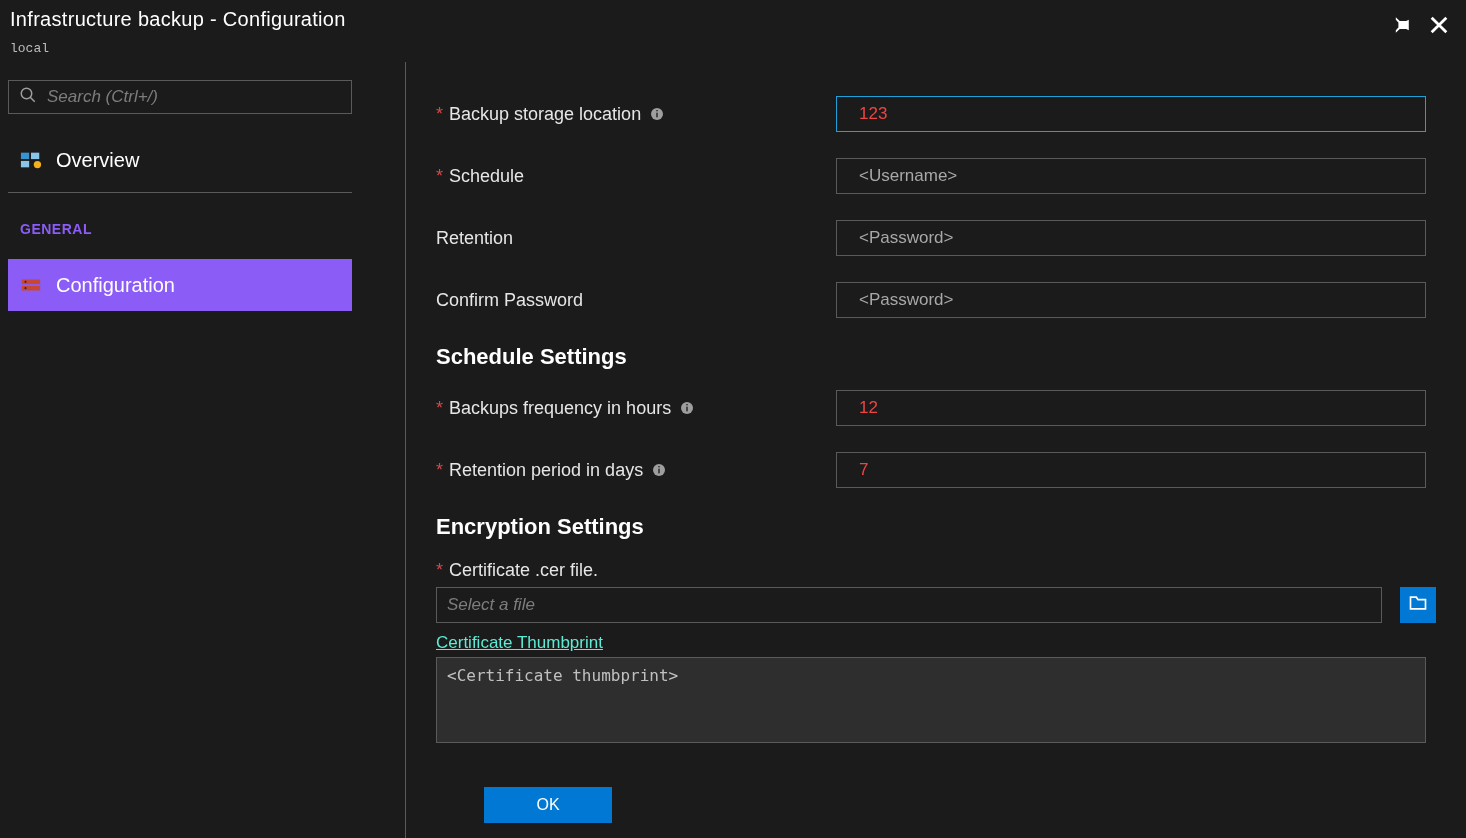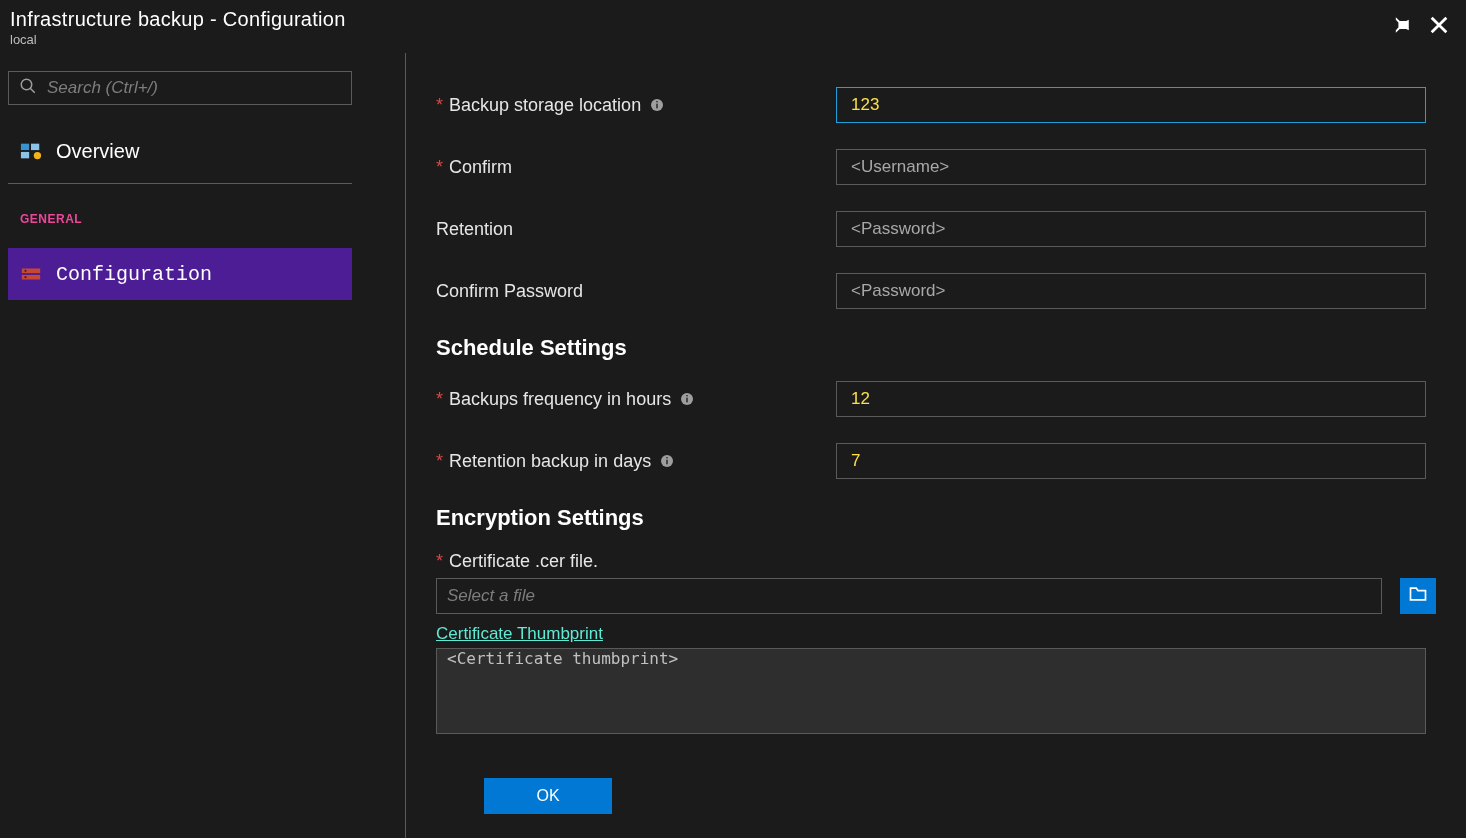--- a/index.html
+++ b/index.html
@@ -4,76 +4,76 @@
 <style>
   * { box-sizing:border-box; margin:0; padding:0; }
   html,body { width:1466px; height:838px; background:#1b1b1b; color:#fff;
     font-family:"Segoe UI",Arial,sans-serif; overflow:hidden; font-weight:400; }
   .root { display:flex; flex-direction:column; height:100%; }
 
   
   .hdr { display:flex; align-items:flex-start; padding:8px 10px 6px 10px; }
   .hdr-titles { flex:1; }
   .h-title { font-size:20px; font-weight:400; letter-spacing:.3px; }
-  .h-sub { font-size:13px; color:#bdbdbd; margin-top:1px; }
+  .h-sub { font-size:13px; color:#bdbdbd; margin-top:10px;font-family:Liberation Mono, monospace; }
   .hdr-icons { display:flex; gap:16px; padding-top:6px; padding-right:6px; }
   .hdr-icon { width:22px; height:22px; cursor:pointer; }
   .hdr-icon svg { width:100%; height:100%; fill:#fff; }
 
   
   .body { flex:1; display:flex; }
 
   
   .side { width:406px; padding:18px 26px 0 8px; border-right:1px solid #5a5a5a; }
   .search { position:relative; width:344px; height:34px; border:1px solid #5a5a5a;
     display:flex; align-items:center; padding:0 10px; margin-bottom:20px; }
   .search svg { width:18px; height:18px; stroke:#9e9e9e; fill:none; stroke-width:2; }
   .search input { flex:1; background:transparent; border:0; outline:0; color:#fff;
     font-size:17px; font-style:italic; padding-left:10px; }
   .search input::placeholder { color:#7d7d7d; font-style:italic; }
 
   .nav-item { display:flex; align-items:center; height:52px; padding:0 10px 0 12px;
     font-size:20px; cursor:pointer; width:344px; }
-  .nav-item.sel { background:#4c1d95;font-family:Liberation Mono, monospace; }
+  .nav-item.sel { background:#8b5cf6; }
   .nav-divider { width:344px; border-top:1px solid #5a5a5a; margin:6px 0 28px 0; }
   .nav-icon { width:22px; height:22px; margin-right:14px; display:inline-flex; }
   .nav-icon svg { width:100%; height:100%; }
-  .nav-group { font-size:12px; font-weight:600; color:#ec4899; letter-spacing:.5px;
+  .nav-group { font-size:14px; font-weight:600; color:#8b5cf6; letter-spacing:.5px;
     margin:8px 0 22px 12px; }
 
   
   .main { flex:1; padding:34px 20px 20px 30px; overflow:auto; }
   .row { display:flex; align-items:center; margin-bottom:26px; }
   .lbl-col { width:400px; display:flex; align-items:center; font-size:18px; color:#e6e6e6; }
   .lbl-col .req { color:#d64848; margin-right:6px; font-size:18px; }
   .info { width:16px; height:16px; margin-left:8px; }
   .info svg { width:100%; height:100%; }
 
   .inp { width:590px; height:36px; background:#1b1b1b; border:1px solid #5a5a5a;
-    color:#fde047; font-size:17px; padding:0 14px; outline:none; }
+    color:#ef4444; font-size:17px; padding:0 22px; outline:none; }
   .inp.focused { border:1px solid #1fa0d8; }
   .inp::placeholder { color:#a8a8a8; }
 
   .sect-h { font-size:22px; font-weight:600; margin:14px 0 20px 0; }
 
   .cert-row { margin-bottom:2px; }
   .cert-lbl { font-size:18px; color:#e6e6e6; margin-bottom:6px; display:flex; align-items:center; }
   .cert-lbl .req { color:#d64848; margin-right:6px; }
   .cert-line { display:flex; align-items:flex-start; gap:18px; }
   .cert-file { flex:1; max-width:946px; height:36px; background:#1b1b1b;
     border:1px solid #5a5a5a; color:#fff; font-size:17px; font-style:italic; padding:0 10px;
     outline:none; }
   .cert-file::placeholder { color:#7d7d7d; font-style:italic; }
   .browse { width:36px; height:36px; background:#0078d4; display:flex;
     align-items:center; justify-content:center; cursor:pointer; }
   .browse svg { width:20px; height:20px; fill:#fff; }
 
   .thumb-lbl { font-size:17px; color:#5eead4; margin:10px 0 4px 0;text-decoration:underline; }
   .thumb-area { width:990px; height:86px; background:#2e2e2e; border:1px solid #5a5a5a;
-    color:#d0d0d0; font-size:16px; padding:0 10px; resize:none; outline:none; }
+    color:#d0d0d0; font-size:16px; padding:8px 10px; resize:none; outline:none; }
   .thumb-area::placeholder { color:#c0c0c0; }
 
   .ok-btn { margin-top:40px; margin-left:48px; width:128px; height:36px; background:#0078d4;
     border:none; color:#fff; font-size:16px; cursor:pointer; }
 </style>
 </head>
 <body>
 
 <div class="root">
 
@@ -150,21 +150,21 @@
                 <rect x="11" y="6" width="2" height="2" fill="#1b1b1b"></rect>
               </svg>
           </span>
         </div>
         <input class="inp focused" value="123" style="">
       </div>
 
       <div class="row">
         <div class="lbl-col">
           <span class="req">*</span>
-          <span>Confirm</span>
+          <span>Schedule</span>
         </div>
         <input class="inp" placeholder="&lt;Username&gt;" style="">
       </div>
 
       <div class="row">
         <div class="lbl-col">
           <span>Retention</span>
         </div>
         <input class="inp" type="password" placeholder="&lt;Password&gt;" style="">
       </div>
@@ -189,21 +189,21 @@
                 <rect x="11" y="6" width="2" height="2" fill="#1b1b1b"></rect>
               </svg>
           </span>
         </div>
         <input class="inp" value="12" style="">
       </div>
 
       <div class="row">
         <div class="lbl-col">
           <span class="req">*</span>
-          <span>Retention backup in days</span>
+          <span>Retention period in days</span>
           <span class="info">
             <svg viewBox="0 0 24 24">
                 <circle cx="12" cy="12" r="9" fill="#9e9e9e"></circle>
                 <rect x="11" y="10" width="2" height="7" fill="#1b1b1b"></rect>
                 <rect x="11" y="6" width="2" height="2" fill="#1b1b1b"></rect>
               </svg>
           </span>
         </div>
         <input class="inp" value="7" style="">
       </div>

